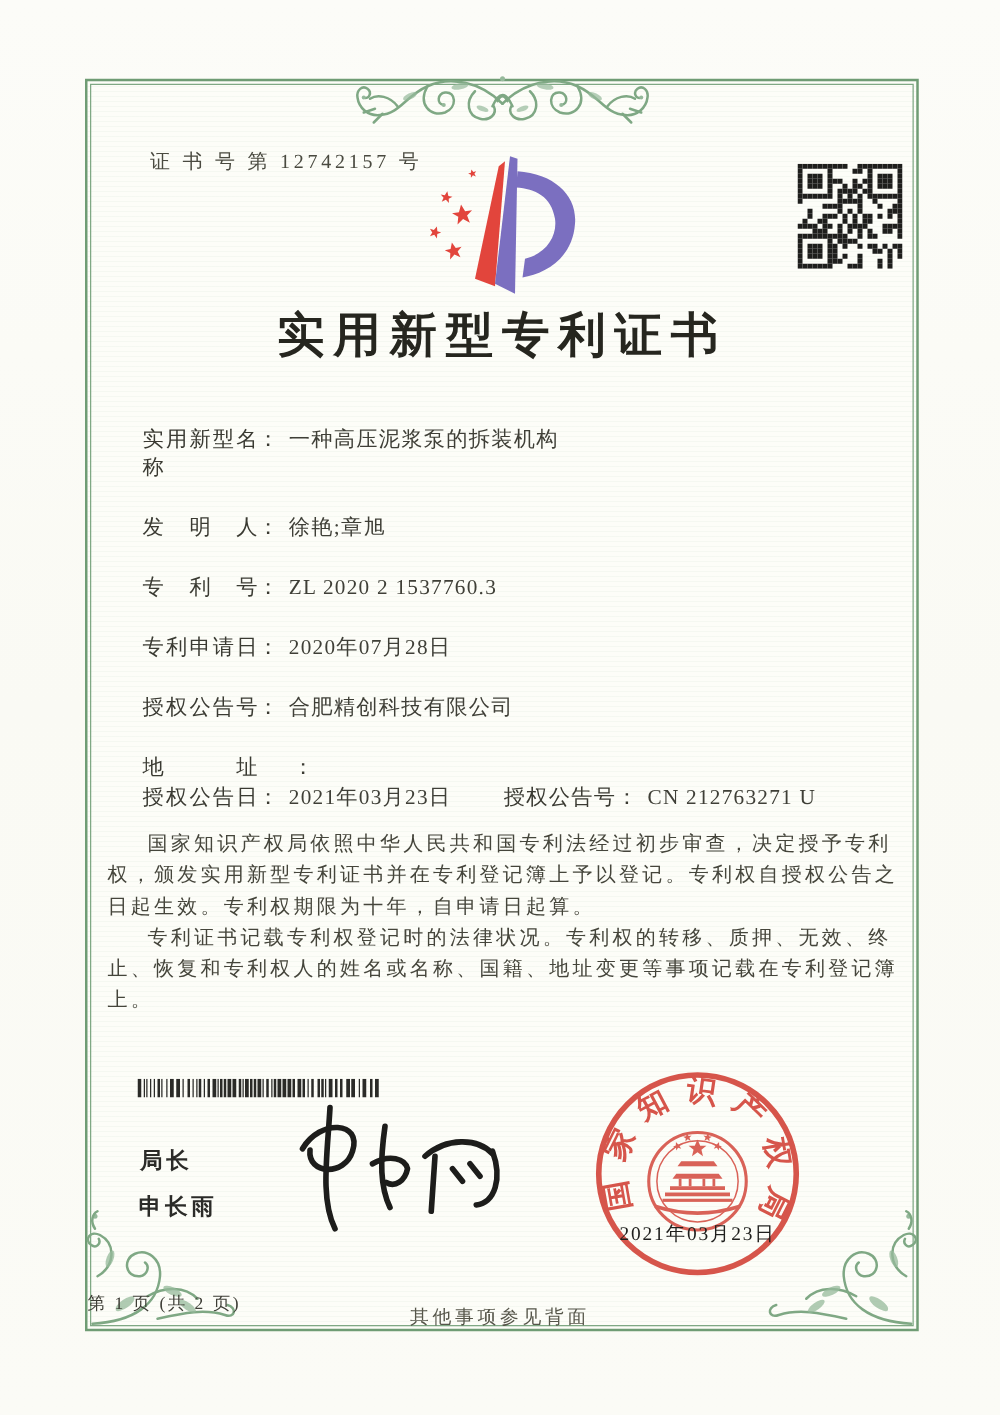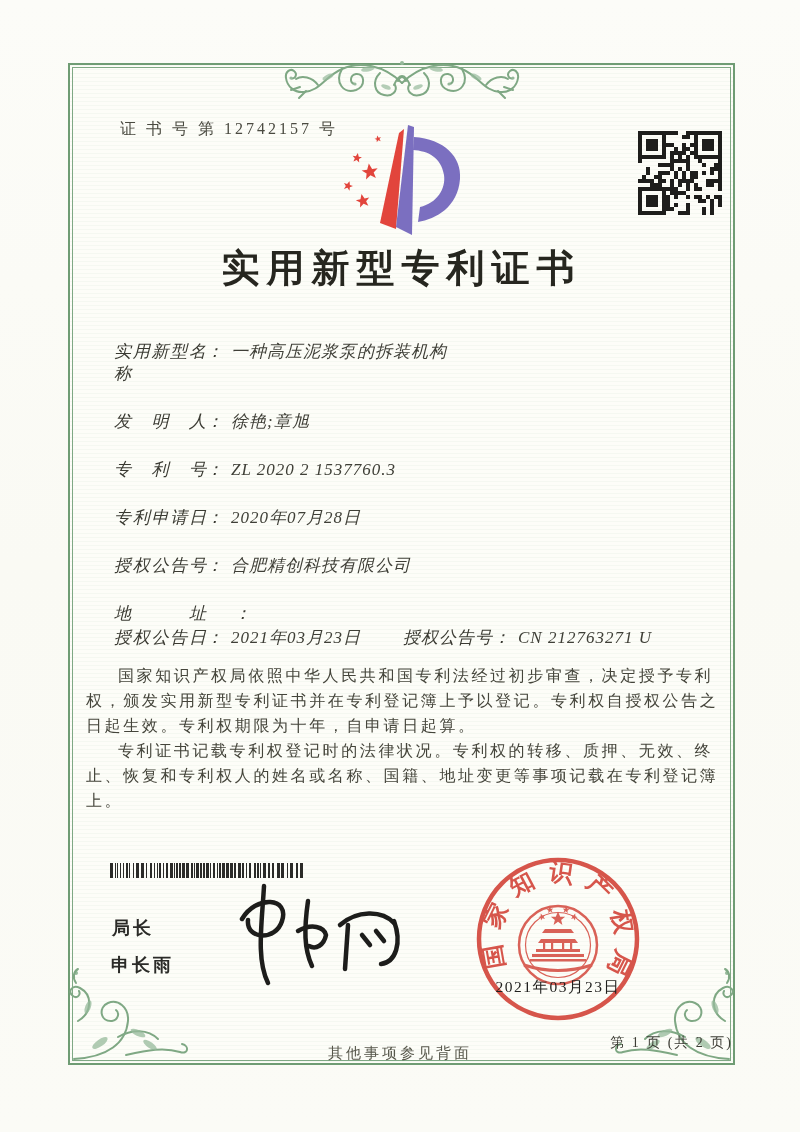--- a/index.html
+++ b/index.html
@@ -39,21 +39,21 @@
 
   .title {
     position:absolute; left:0; top:178px; width:100%;
     text-align:center; font-size:38px; font-weight:700;
     letter-spacing:7px; color:#26261f;
     font-family:"Liberation Serif","DejaVu Serif",serif;
   }
 
   .fields { position:absolute; left:44px; top:276px; width:590px; }
   .field-row { display:flex; align-items:flex-start; line-height:22px; margin-bottom:26px;
-    font-size:17px; color:#3a3a32;font-style:italic; }
+    font-size:17px; color:#3a3a32; }
   .flabel { display:inline-block; width:92px; text-align:justify; text-align-last:justify; flex:none; }
   .fcolon { flex:none; margin-right:8px; }
   .fvalue { letter-spacing:1px; color:#3f3f37; }
   .row-addr { margin-bottom:2px;gap:28px; }
   .row-addr .fvalue { max-width:488px; letter-spacing:.5px; }
   .row-grant { margin-bottom:0; }
   .grant-group2 { display:flex; margin-left:42px; }
   .grant-group2 .flabel2 { flex:none; letter-spacing:1px; }
 
   .body-text { position:absolute; left:16px; top:598px; width:650px;
@@ -66,21 +66,21 @@
     font-weight:700; font-size:18px; letter-spacing:3px; color:#2b2b28; }
   .sig-name  { position:absolute; left:41px; top:888px; font-family:"Liberation Sans","DejaVu Sans",sans-serif;
     font-weight:700; font-size:18px; letter-spacing:3px; color:#2b2b28; }
   .signature { position:absolute; left:140px; top:808px; }
 
   .seal { position:absolute; left:402px; top:788px; width:172px; height:172px; }
   .seal svg { position:absolute; left:0; top:0; opacity:.93; }
   .seal-date { position:absolute; left:0; top:124px; width:100%; text-align:center;
     font-size:15.5px; letter-spacing:1.5px; color:#1f1f1d; }
 
-  .page-no { position:absolute; left:0; top:969px; width:100%; text-align:right;
+  .page-no { position:absolute; left:0; top:969px; width:100%; text-align:left;
     font-size:14px; letter-spacing:2px; color:#3d3d35; }
 
   .back-note { position:absolute; left:0; top:1044px; width:100%; text-align:center;
     font-size:15px; letter-spacing:3px; color:#56564a; }
 
   .green-stroke { stroke:#7fa884; fill:none; stroke-width:2; stroke-linecap:round; }
   .green-fill { fill:#96b99b; }
 </style>
 </head>
 <body>

